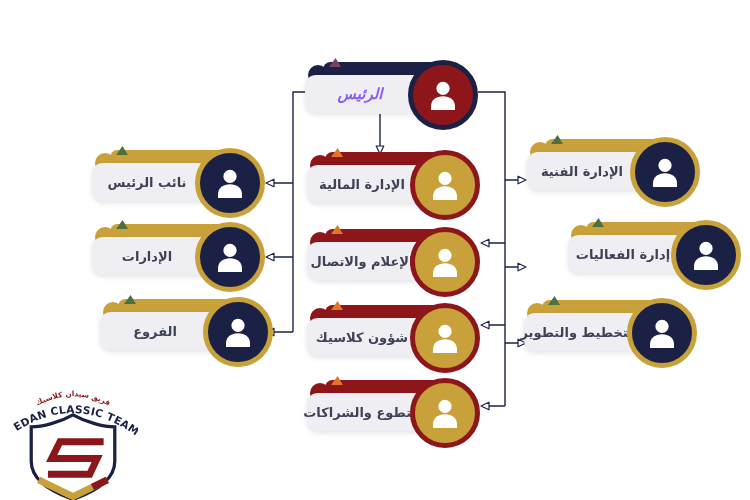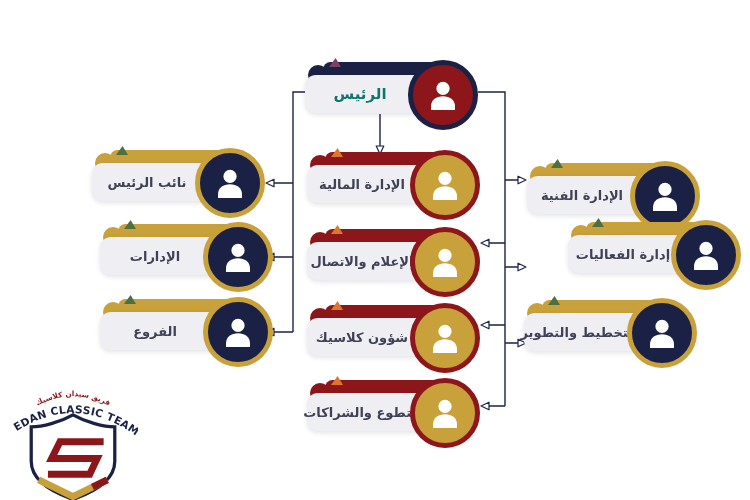--- a/index.html
+++ b/index.html
@@ -18,21 +18,21 @@
   .dot{position:absolute;left:3px;top:3px;width:20px;height:20px;border-radius:50%;background:var(--bar);}
   .pill{position:absolute;left:0;top:13px;width:152px;height:38px;border-radius:11px;background:#efeef3;
         box-shadow:0 2px 5px rgba(20,25,60,.12);display:flex;align-items:center;justify-content:center;
         padding:0 50px 0 8px;box-sizing:border-box;}
   .label{font-weight:bold;font-size:13px;color:#3f4156;white-space:nowrap;}
   .avatar{position:absolute;left:103px;top:-2px;width:70px;height:70px;border-radius:50%;box-sizing:border-box;
           border:5px solid var(--ring);background:var(--fill);display:flex;align-items:center;justify-content:center;}
   .person{width:36px;height:36px;fill:#ffffff;}
 
   .theme-president{--bar:#1a2144;--ring:#1a2144;--fill:#8d161a;--accent:#7d4063;}
-  .theme-president .label{color:#0f766e;font-size:15px;}
+  .theme-president .label{color:#8b5cf6;font-size:15px;font-style:italic;}
   .theme-maroon{--bar:#8d161a;--ring:#8d161a;--fill:#c8a13b;--accent:#e0762a;}
   .theme-gold{--bar:#c8a13b;--ring:#c8a13b;--fill:#1a2144;--accent:#4e6f3e;}
 
   
   .logo{position:absolute;left:8px;top:374px;width:130px;z-index:3;}
   .logo .shield{fill:#ffffff;stroke:#1a2144;stroke-width:3.5;}
   .logo .s-mark{fill:none;stroke:#8d161a;stroke-width:7.5;stroke-linejoin:miter;}
   .logo .chev-gold{fill:none;stroke:#c8a13b;stroke-width:7.5;}
   .logo .chev-tip{fill:none;stroke:#8d161a;stroke-width:7.5;}
   .logo-ar{font-family:"DejaVu Sans",sans-serif;font-size:8px;font-weight:bold;fill:#8d161a;}
@@ -143,21 +143,21 @@
         <div class="pill">
           <span class="label" dir="rtl">نائب الرئيس</span>
         </div>
         <div class="avatar">
           <svg class="person" viewBox="0 0 24 24">
             <circle cx="12" cy="7.6" r="4.4"></circle>
             <path d="M4 22 v-2.4 c0-4.4 3.6-6.8 8-6.8 s8 2.4 8 6.8 V22 Z"></path>
           </svg>
         </div>
       </div>
-      <div class="node theme-gold" style="left: 100px; top: 224px;">
+      <div class="node theme-gold" style="left: 92px; top: 224px;">
         <div class="bar"></div>
         <div class="accent"></div>
         <div class="dot"></div>
         <div class="pill">
           <span class="label" dir="rtl">الإدارات</span>
         </div>
         <div class="avatar">
           <svg class="person" viewBox="0 0 24 24">
             <circle cx="12" cy="7.6" r="4.4"></circle>
             <path d="M4 22 v-2.4 c0-4.4 3.6-6.8 8-6.8 s8 2.4 8 6.8 V22 Z"></path>
@@ -171,21 +171,21 @@
         <div class="pill">
           <span class="label" dir="rtl">الفروع</span>
         </div>
         <div class="avatar">
           <svg class="person" viewBox="0 0 24 24">
             <circle cx="12" cy="7.6" r="4.4"></circle>
             <path d="M4 22 v-2.4 c0-4.4 3.6-6.8 8-6.8 s8 2.4 8 6.8 V22 Z"></path>
           </svg>
         </div>
       </div>
-      <div class="node theme-gold" style="left: 527px; top: 163px; text-decoration: underline;">
+      <div class="node theme-gold" style="left: 527px; top: 139px; text-decoration: underline;">
         <div class="bar"></div>
         <div class="accent"></div>
         <div class="dot"></div>
         <div class="pill">
           <span class="label" dir="rtl">الإدارة الفنية</span>
         </div>
         <div class="avatar">
           <svg class="person" viewBox="0 0 24 24">
             <circle cx="12" cy="7.6" r="4.4"></circle>
             <path d="M4 22 v-2.4 c0-4.4 3.6-6.8 8-6.8 s8 2.4 8 6.8 V22 Z"></path>

